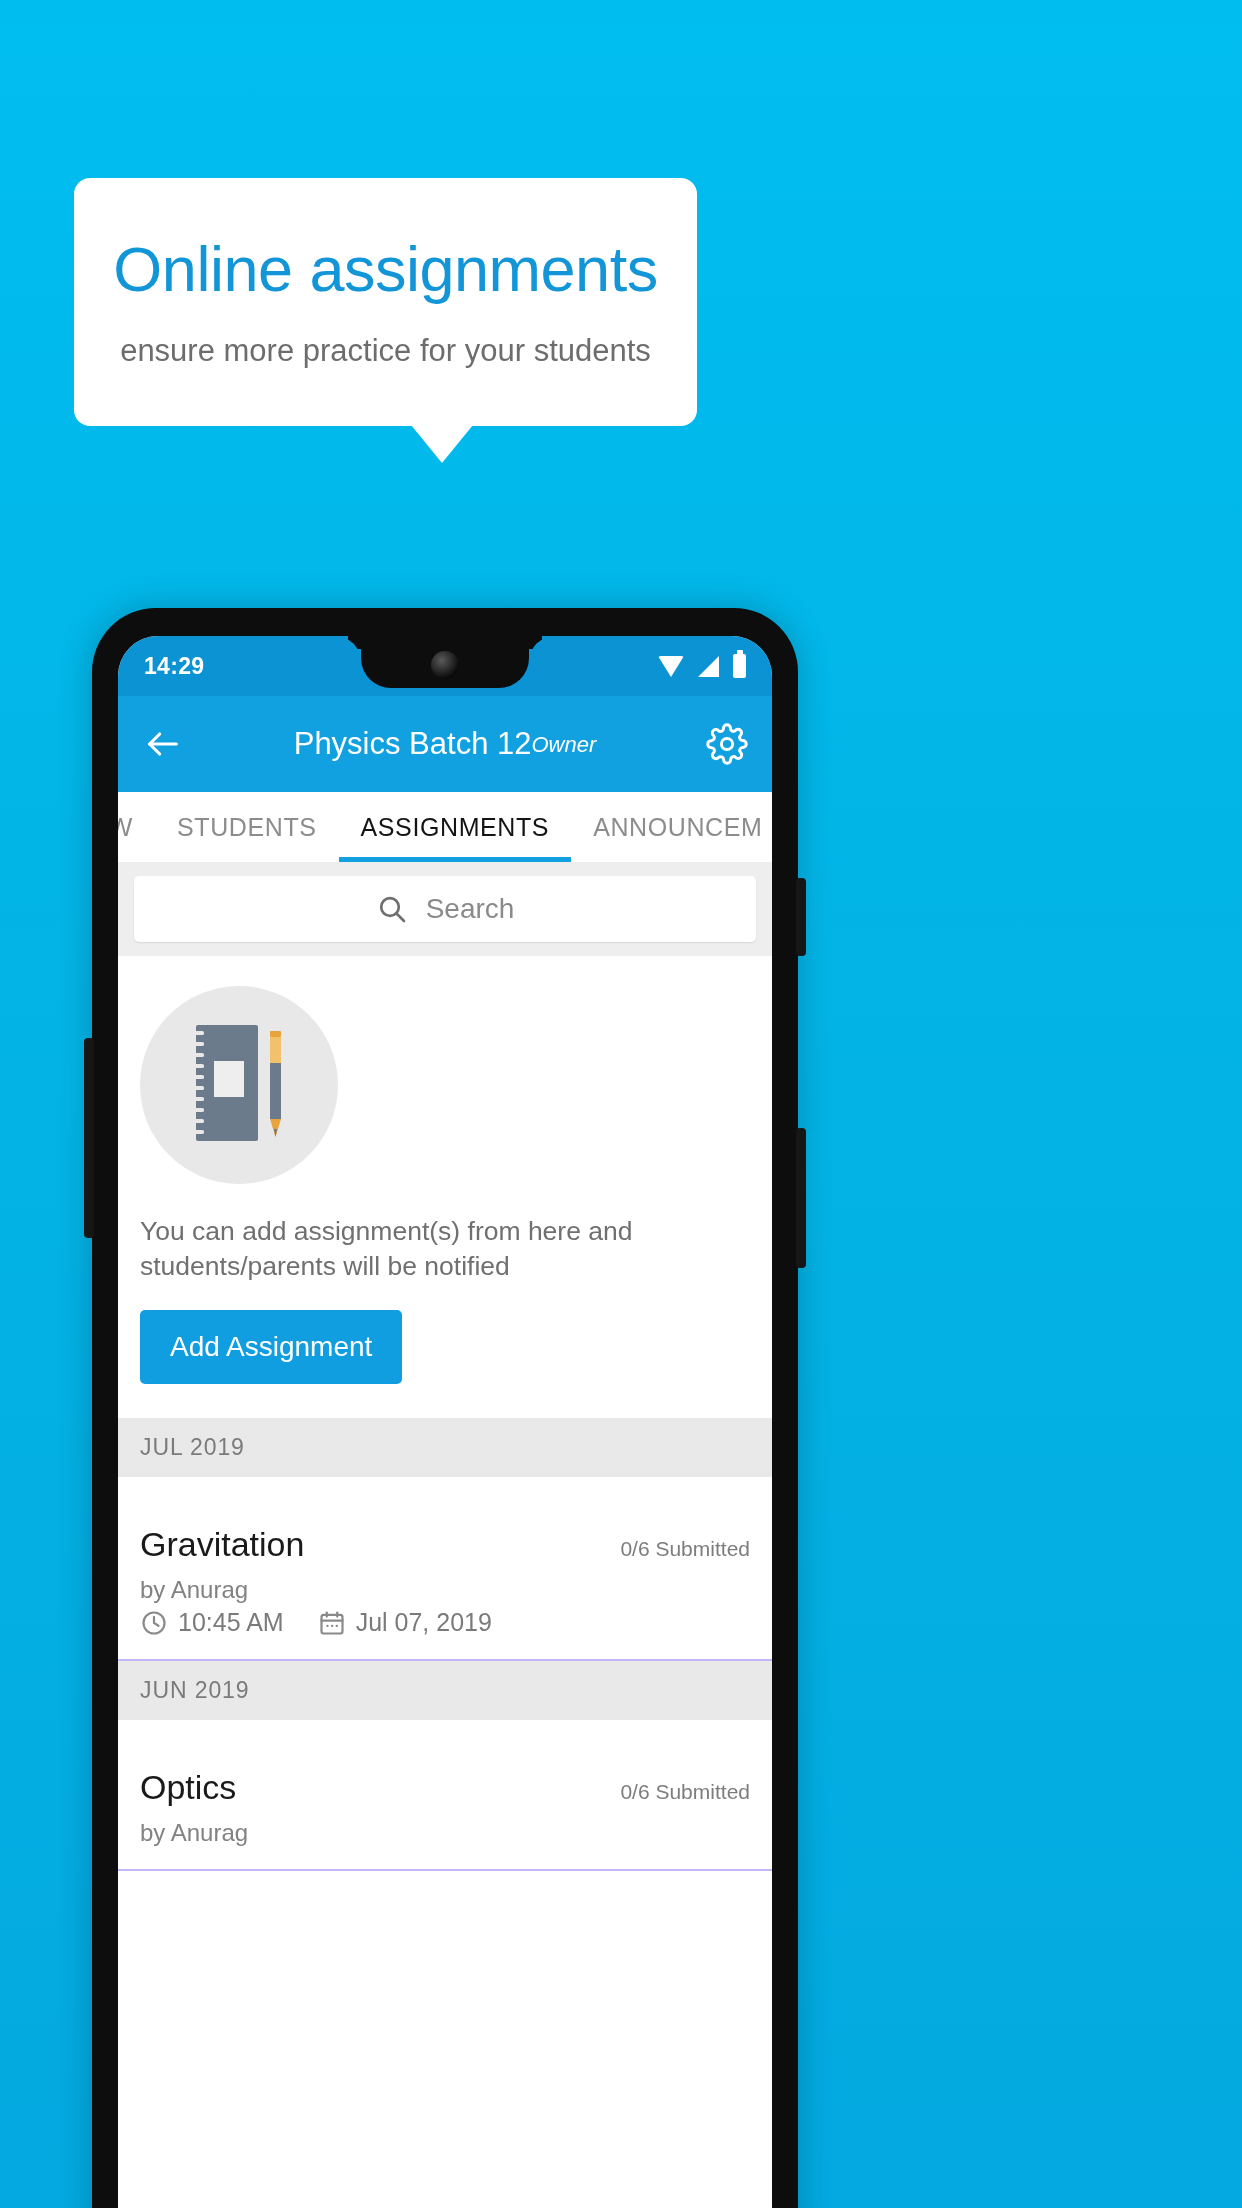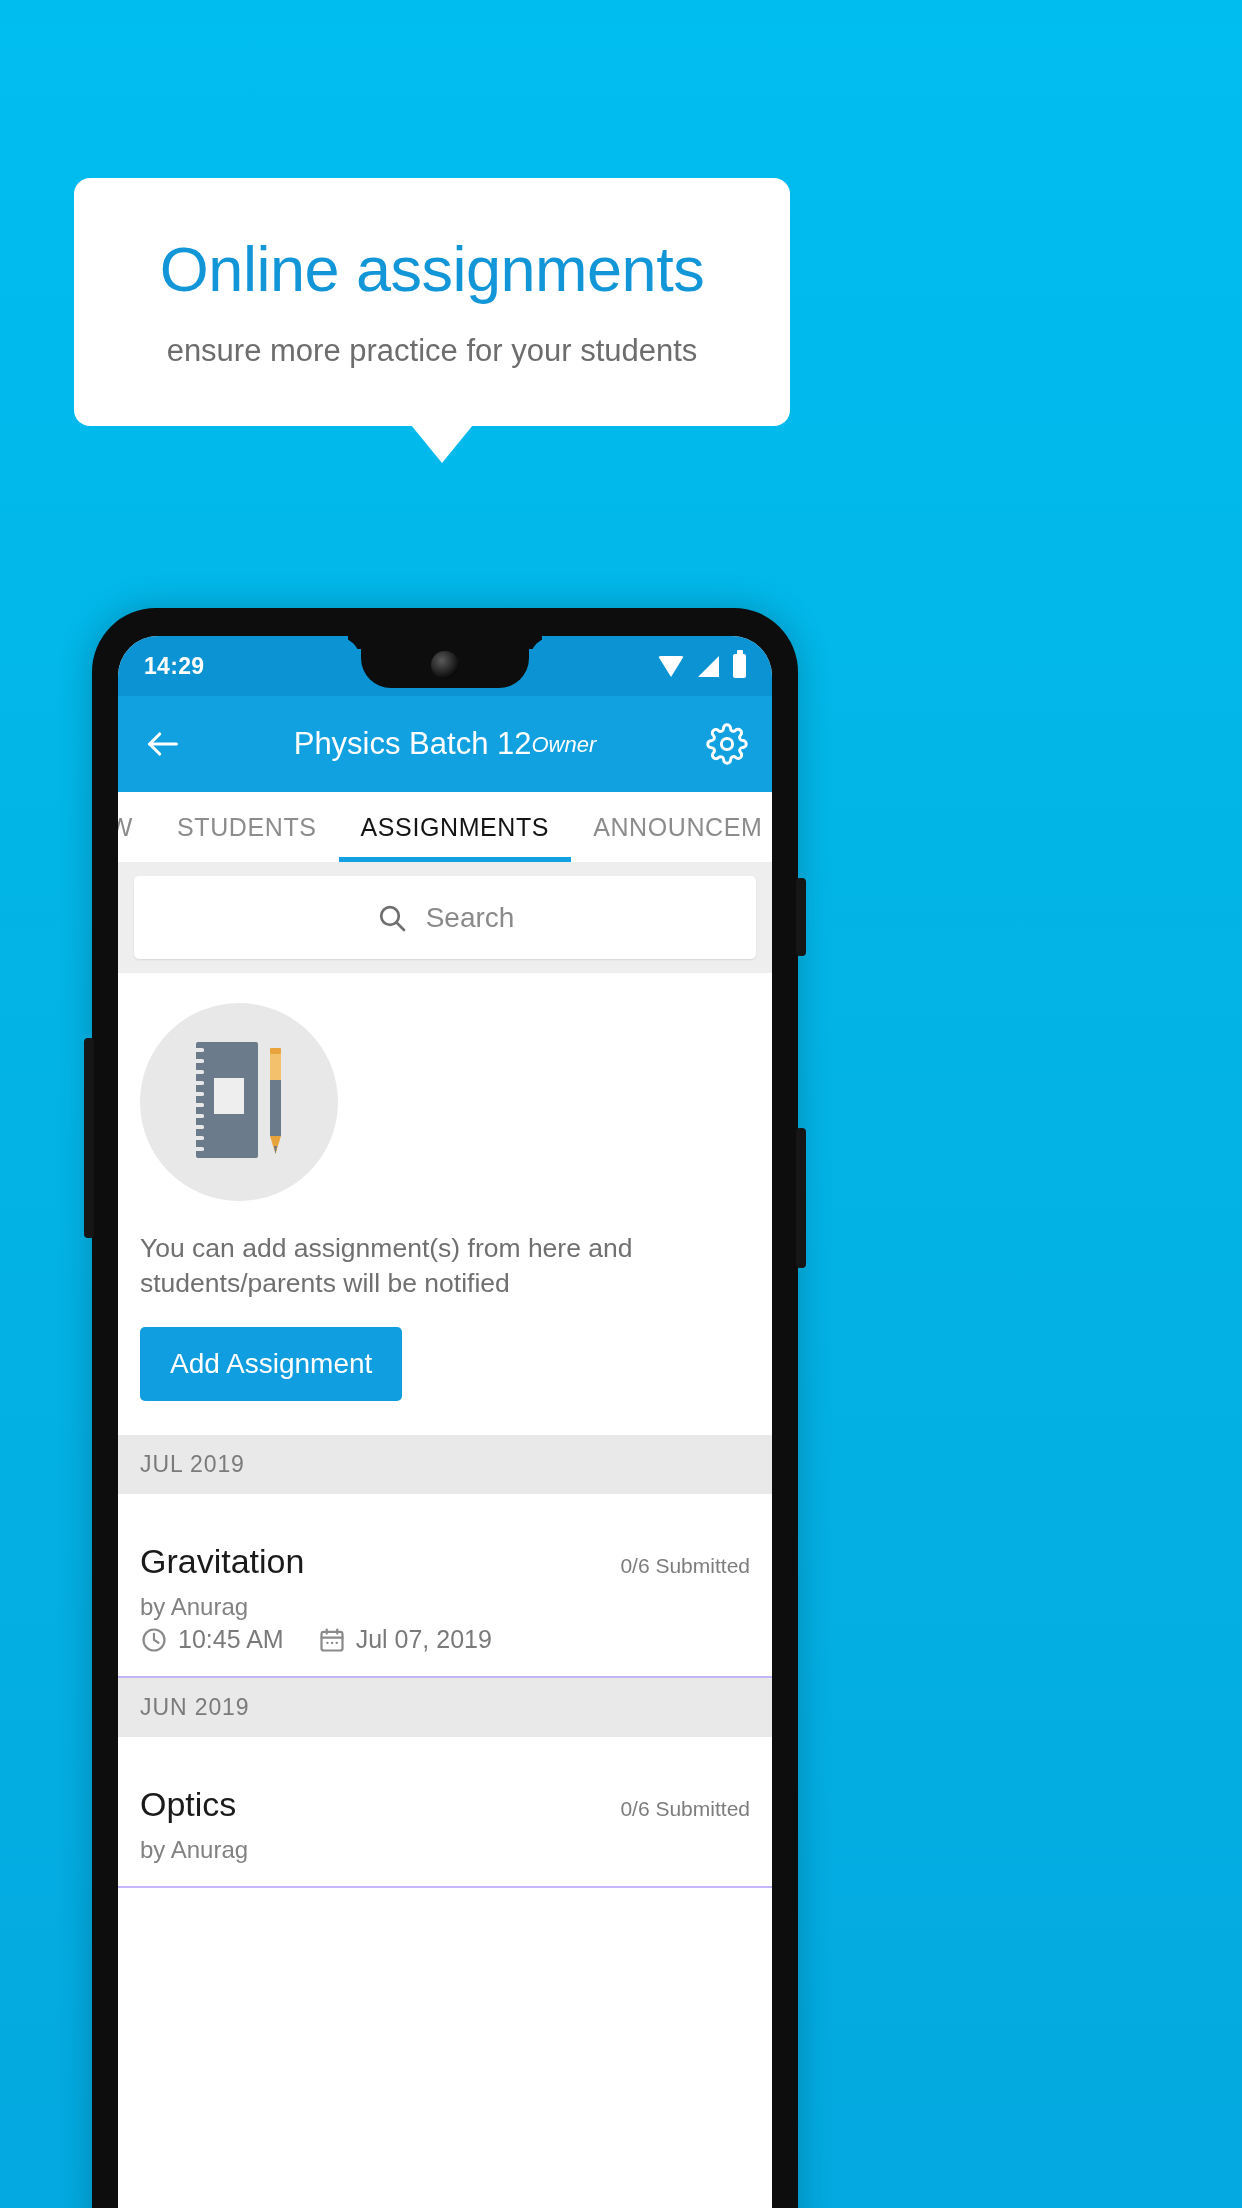--- a/index.html
+++ b/index.html
@@ -10,21 +10,21 @@
   }
   body {
     background: linear-gradient(180deg, #00bdf0 0%, #03b4e6 45%, #03a9e0 100%);
     position: relative;
   }
 
   
   .promo-card {
     position: absolute;
     left: 74px; top: 178px;
-    width: 716px; height: 248px;
+    width: 623px; height: 248px;
     background: #ffffff;
     border-radius: 16px;
     display: flex;
     flex-direction: column;
     align-items: center;
     justify-content: center;
   }
   .promo-title {
     font-size: 63px;
     color: #1296d8;
@@ -188,21 +188,21 @@
   .tab.clip-left { margin-left: -56px; }
 
   
   .search-wrap {
     background: #eeeeee;
     padding: 14px 16px;
   }
   .search-box {
     background: #ffffff;
     border-radius: 5px;
-    height: 83px;
+    height: 66px;
     display: flex;
     align-items: center;
     justify-content: center;
     gap: 18px;
     box-shadow: 0 1px 2px rgba(0,0,0,0.10);
   }
   .search-text { font-size: 28px; color: #8a8a8a; }
 
   
   .empty {

